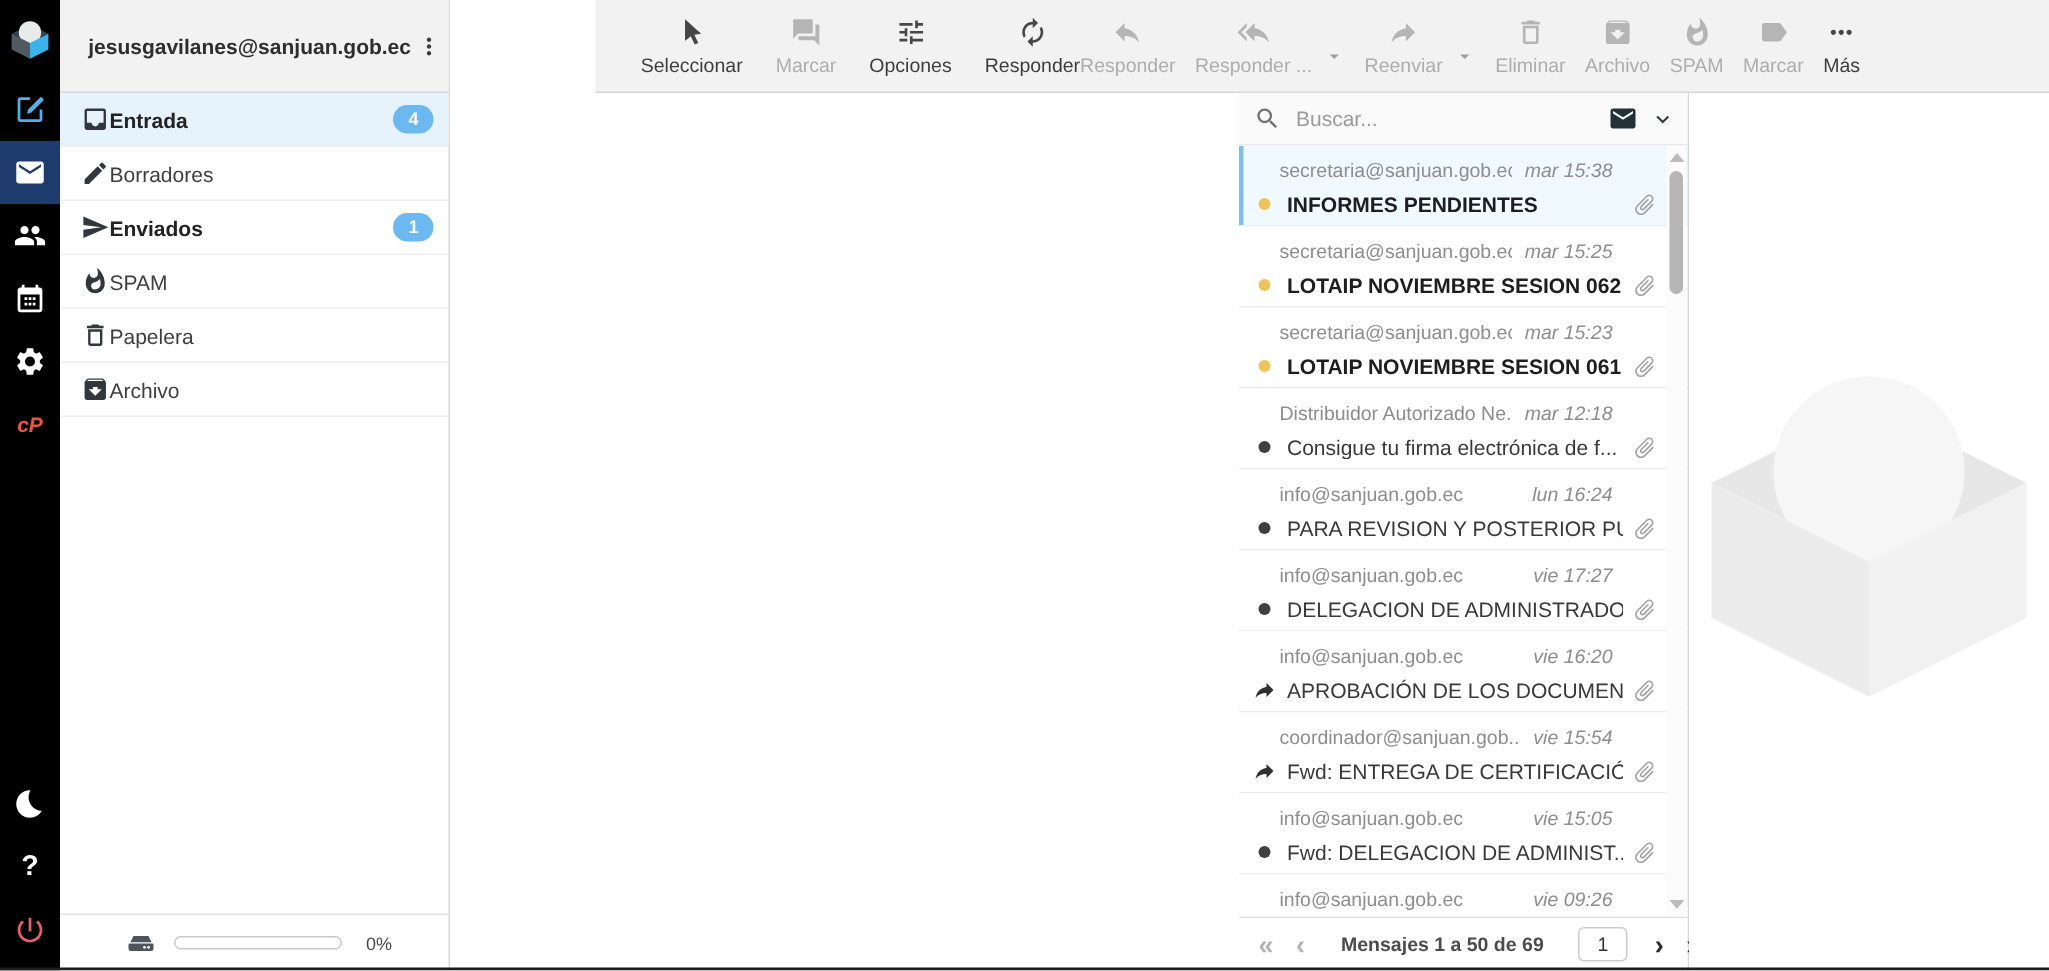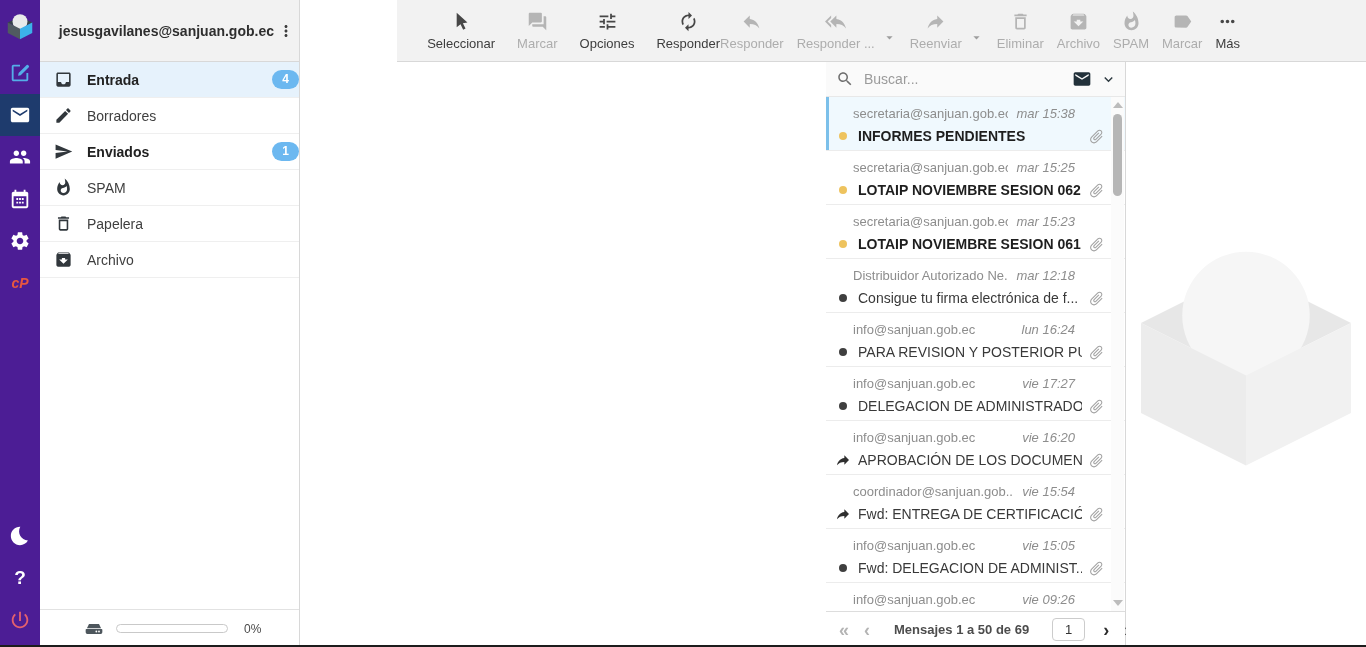--- a/index.html
+++ b/index.html
@@ -3,21 +3,21 @@
 <meta charset="utf-8">
 <style>
   * { box-sizing: border-box; }
   html,body { margin:0; padding:0; background:#fff; }
   body { width:1366px; height:647px; overflow:hidden;
          font-family:"Liberation Sans", sans-serif; }
 
   .app { position:relative; width:1366px; height:647px; display:flex; background:#fff; }
 
   
-  .rail { width:40px; flex-shrink:0; background:#4c1d95; display:flex; flex-direction:column; align-items:flex-end; }
+  .rail { width:40px; flex-shrink:0; background:#000000; display:flex; flex-direction:column; align-items:flex-end; }
   .logo-cell { width:40px; height:52px; display:flex; align-items:center; justify-content:center; cursor:pointer; }
   .rail-item { width:40px; height:42px; display:flex; align-items:center; justify-content:center; cursor:pointer; }
   .rail-item.active { background:#1e3b6d; }
   .rail-item svg { width:22px; height:22px; fill:#fff; }
   .rail-item.compose svg { fill:#54aee8; }
   .rail-item.logout svg { fill:#e4606d; }
   .rail-text { font-weight:bold; }
   .rail-text.cpanel { color:#e8573f; font-style:italic; font-size:14px; }
   .rail-text.help { color:#fff; font-size:19px; }
   .rail-spacer { flex:1; }
@@ -25,21 +25,21 @@
 
   
   .sidebar { width:260px; flex-shrink:0; border-right:1px solid #d8d8d8; background:#fff; display:flex; flex-direction:column; }
   .sidebar-header { height:62px; flex-shrink:0; background:#f2f2f2; border-bottom:1px solid #d8d8d8;
                     display:flex; align-items:center; justify-content:flex-end; gap:3px; padding:0 4px 0 10px; }
   .account-email { font-size:14px; font-weight:700; color:#2e2e2e; white-space:nowrap; }
   .kebab { display:flex; cursor:pointer; }
   .kebab svg { width:18px; height:18px; fill:#3c3c3c; }
 
   .folders { flex:1; overflow:hidden; }
-  .folder { height:36px; display:flex; align-items:center; gap:14px; padding:0 0 0 14px;
+  .folder { height:36px; display:flex; align-items:center; gap:0; padding:0 10px 0 14px;
             border-bottom:1px solid #efefef; font-size:14px; color:#3f3f3f; cursor:pointer; }
   .folder svg { width:19px; height:19px; fill:#31373c; flex-shrink:0; }
   .folder.active { background:#e6f2fc; }
   .folder.bold .folder-label { font-weight:700; color:#222; }
   .badge { margin-left:auto; background:#6cb8f0; color:#fff; font-size:12px; font-weight:700;
            border-radius:10px; padding:2px 10px; line-height:1.2; }
 
   .quota-row { height:38px; flex-shrink:0; border-top:1px solid #e2e2e2; display:flex; align-items:center;
                gap:12px; padding:0 12px 0 44px; }
   .quota-row svg { width:20px; height:20px; fill:#4d565c; flex-shrink:0; }

